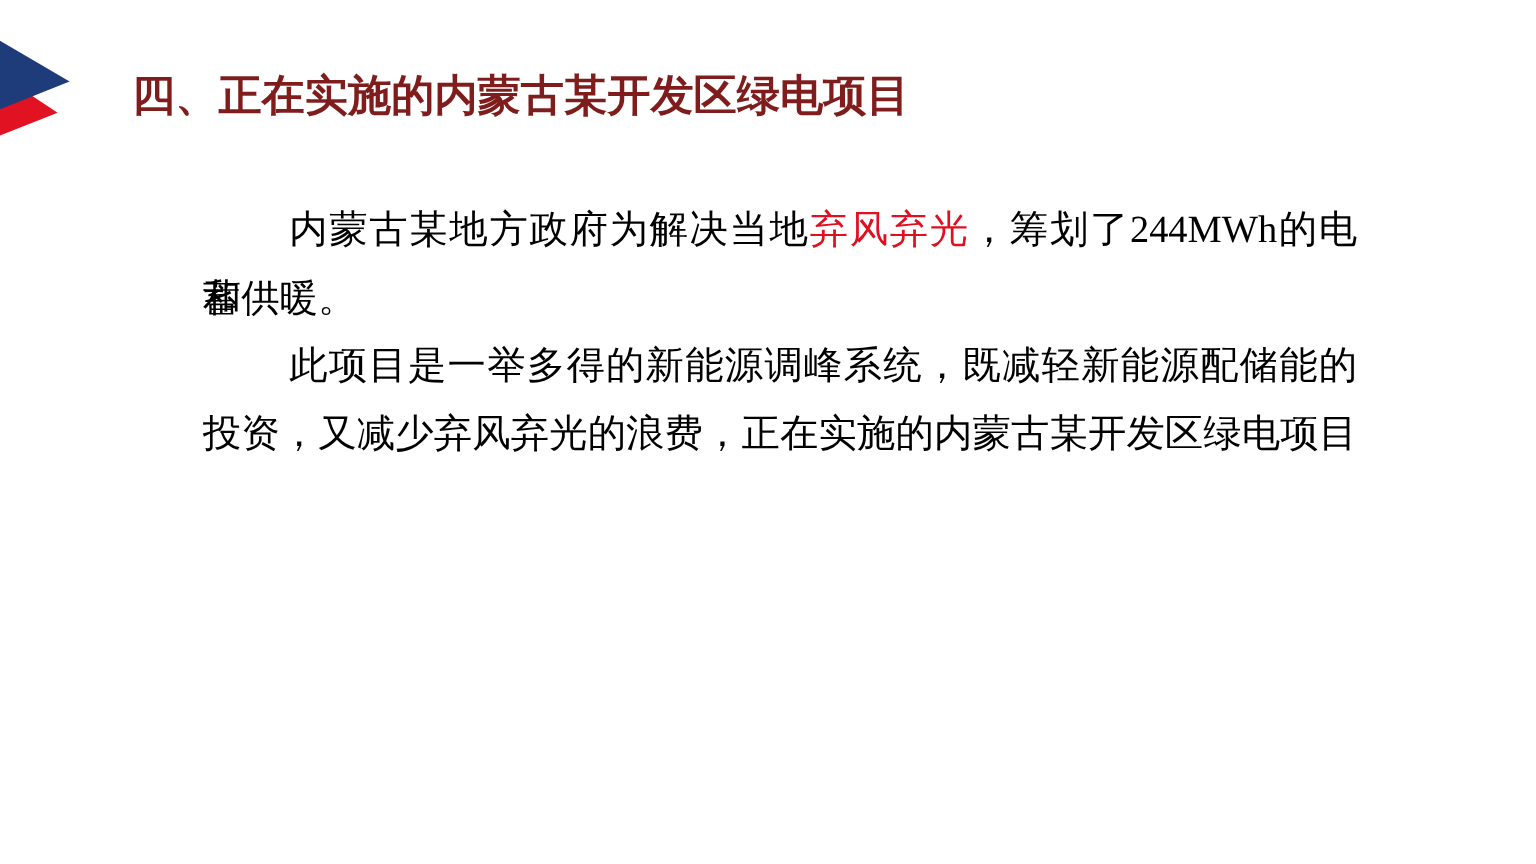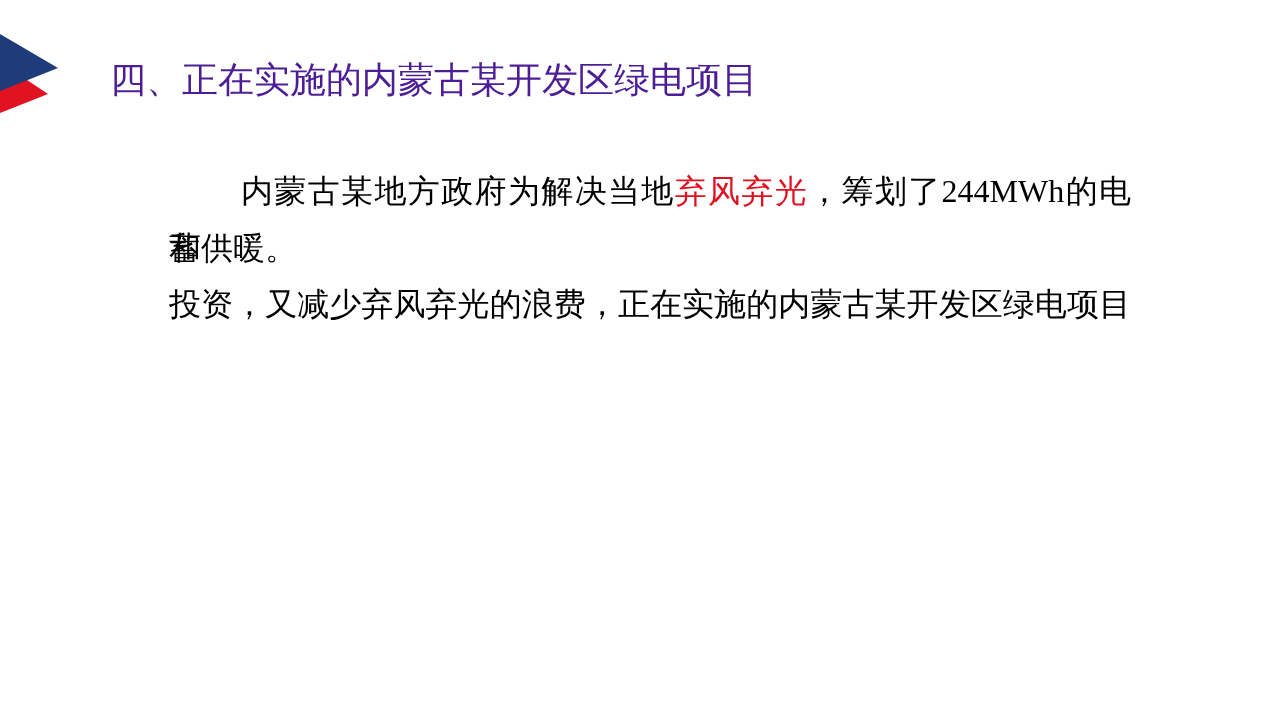--- a/index.html
+++ b/index.html
@@ -23,22 +23,22 @@
     width: 62px;
     height: 92px;
   }
   
   .title {
     position: absolute;
     left: 110px;
     top: 56px;
     margin: 0;
     font-size: 36px;
-    font-weight: normal;
-    color: #4c1d95;
+    font-weight: bold;
+    color: #7f1d1d;
     letter-spacing: 0px;
     white-space: nowrap;
     font-family: "Liberation Serif", "DejaVu Serif", serif;
   }
   
   .body-block {
     position: absolute;
     left: 169px;
     top: 163px;
     width: 962px;
@@ -76,19 +76,20 @@
 
   <h1 class="title">四、正在实施的内蒙古某开发区绿电项目</h1>
 
   <div class="body-block">
 
     <div class="line justify indent"><span>内蒙古某地方政府为解决当地</span><span class="highlight">弃风弃光</span><span>，筹划了244MWh的电蓄</span></div>
 
 
     <div class="line">和供暖。</div>
 
+    <div class="line justify indent">此项目是一举多得的新能源调峰系统，既减轻新能源配储能的</div>
 
     <div class="line justify">投资，又减少弃风弃光的浪费，正在实施的内蒙古某开发区绿电项目</div>
 
 
   </div>
 
 </div>
 
 </body></html>

